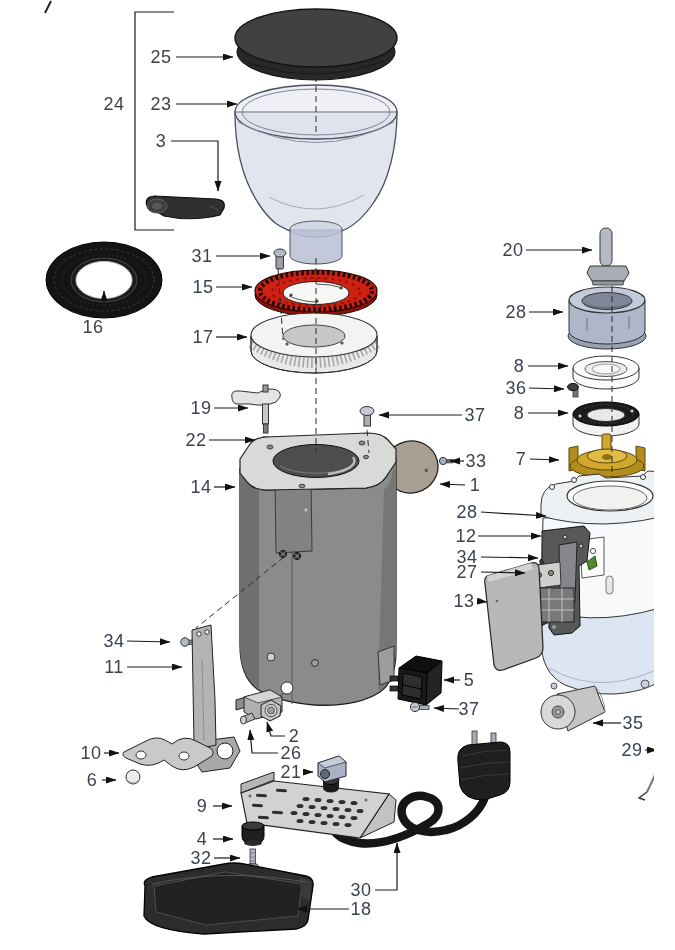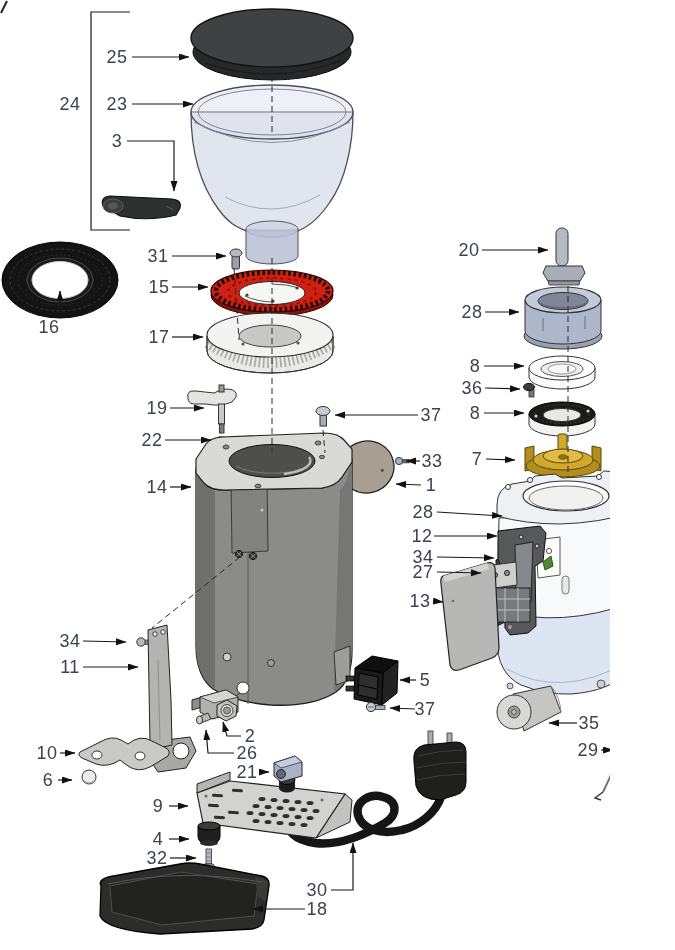--- a/index.html
+++ b/index.html
@@ -1,17 +1,17 @@
 <!DOCTYPE html>
 <html><head>
 <meta charset="utf-8">
 <style>
   html,body{margin:0;padding:0;background:#ffffff;}
   #stage{position:relative;width:610px;height:950px;background:#ffffff;overflow:hidden;
-         font-family:"Liberation Sans", sans-serif;}
+         font-family:"Liberation Sans", sans-serif;margin-left:44px;}
   svg{display:block;}
   text.callout{font-family:"Liberation Sans", sans-serif;font-size:18px;fill:#3b4250;
                letter-spacing:0.5px;}
   .leader{stroke:#1a1a1a;stroke-width:1.2;fill:none;}
   .dash{stroke:#2a2a2a;stroke-width:1;fill:none;stroke-dasharray:6 4;}
 </style>
 </head>
 <body>
 
 <div id="stage">

